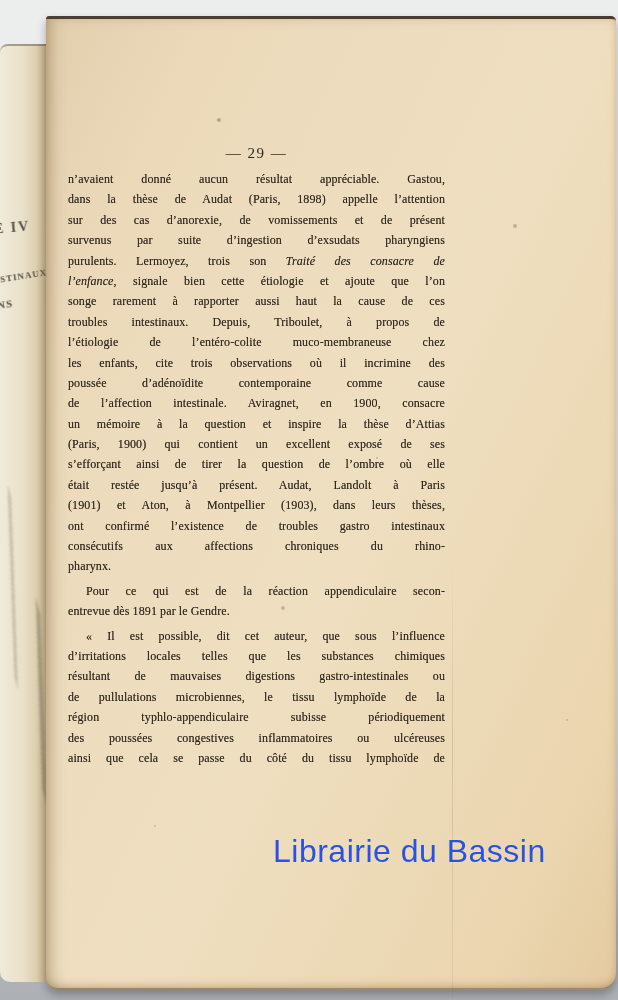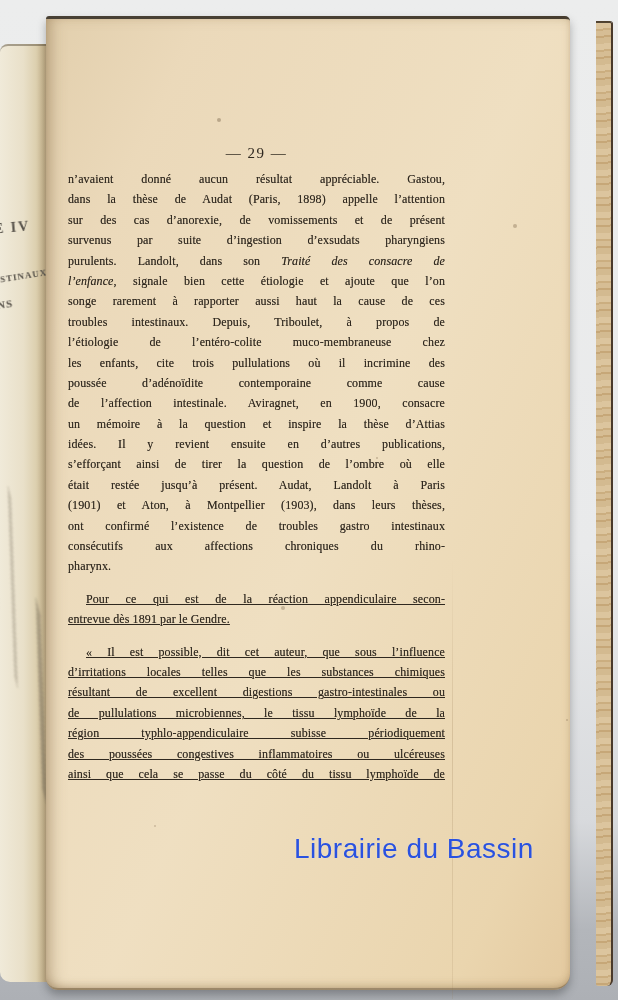--- a/index.html
+++ b/index.html
@@ -63,21 +63,21 @@
         #dcc59e 0 6px, #cbae80 6px 8px, #d6bd94 8px 13px, #c6a778 13px 15px, #d3ba90 15px 21px);
     border-top: 2px solid rgba(50, 40, 28, 0.8);
     border-right: 2px solid #49392a;
     border-radius: 0 3px 6px 2px;
   }
 
   
   .main-page {
     position: absolute;
     left: 46px; top: 16px;
-    width: 524px; height: 969px;
+    width: 570px; height: 969px;
     background: linear-gradient(115deg, #e2cfad 0%, #ebd9ba 16%, #efdfc1 52%, #ead5ae 88%, #e4caa0 100%);
     border-top: 3px solid rgba(44, 37, 28, 0.85);
     border-bottom: 2px solid rgba(104, 82, 52, 0.6);
     border-radius: 3px 5px 16px 12px;
     box-shadow:
       inset 10px 0 16px -7px rgba(118, 90, 52, 0.5),
       inset -4px 0 9px -5px rgba(150, 112, 62, 0.35),
       inset 0 -6px 10px -6px rgba(120, 92, 56, 0.35),
       0 5px 8px rgba(40, 42, 46, 0.35);
   }
@@ -116,37 +116,37 @@
     position: absolute;
     left: 22px; top: 150px;
     width: 377px;
     color: #2f281f;
     font-size: 12px;
     line-height: 20.4px;
     letter-spacing: 0.1px;
     text-shadow: 0 0 0.4px rgba(47, 40, 31, 0.55);
     text-rendering: optimizeLegibility;
   }
-  .para:not(:first-child) { margin-top: 12px; text-decoration: underline; }
+  .para:not(:first-child) { margin-top: 4px; }
   .line {
     height: 20.4px;
     overflow: hidden;
     text-align: justify;
     text-align-last: justify;
   }
   .line.no-just { text-align: right; text-align-last: left; }
   .line.indent { text-indent: 18px; }
   .it { font-style: italic; }
 
   
   .watermark {
     position: absolute;
-    left: 294px; top: 833px;
+    left: 273px; top: 833px;
     font-family: "Liberation Sans", "DejaVu Sans", sans-serif;
-    font-size: 28px;
+    font-size: 32px;
     font-weight: normal;
     letter-spacing: 0.5px;
     white-space: nowrap;
     text-shadow: 0 0 2px rgba(245, 240, 225, 0.45);
   }
 </style>
 </head>
 <body>
 
 <div class="photo">
@@ -163,45 +163,45 @@
   <div class="main-page">
     <div class="crease"></div>
     <div class="specks"></div>
     <div class="page-number">— 29 —</div>
     <div class="text-column">
         <div class="para">
           <div class="line">n’avaient donné aucun résultat appréciable. Gastou,</div>
           <div class="line">dans la thèse de Audat (Paris, 1898) appelle l’attention</div>
           <div class="line">sur des cas d’anorexie, de vomissements et de présent</div>
           <div class="line">survenus par suite d’ingestion d’exsudats pharyngiens</div>
-          <div class="line"><span>purulents. Landolt, dans son </span><span class="it">Traité des consacre de</span></div>
+          <div class="line"><span>purulents. Lermoyez, trois son </span><span class="it">Traité des consacre de</span></div>
           <div class="line"><span class="it">l’enfance</span><span>, signale bien cette étiologie et ajoute que l’on</span></div>
           <div class="line">songe rarement à rapporter aussi haut la cause de ces</div>
           <div class="line">troubles intestinaux. Depuis, Triboulet, à propos de</div>
           <div class="line">l’étiologie de l’entéro-colite muco-membraneuse chez</div>
-          <div class="line">les enfants, cite trois pullulations où il incrimine des</div>
+          <div class="line">les enfants, cite trois observations où il incrimine des</div>
           <div class="line">poussée d’adénoïdite contemporaine comme cause</div>
           <div class="line">de l’affection intestinale. Aviragnet, en 1900, consacre</div>
           <div class="line">un mémoire à la question et inspire la thèse d’Attias</div>
-          <div class="line">idées. Il y revient ensuite en d’autres publications,</div>
+          <div class="line">(Paris, 1900) qui contient un excellent exposé de ses</div>
           <div class="line">s’efforçant ainsi de tirer la question de l’ombre où elle</div>
           <div class="line">était restée jusqu’à présent. Audat, Landolt à Paris</div>
           <div class="line">(1901) et Aton, à Montpellier (1903), dans leurs thèses,</div>
           <div class="line">ont confirmé l’existence de troubles gastro intestinaux</div>
           <div class="line">consécutifs aux affections chroniques du rhino-</div>
           <div class="line no-just">pharynx.</div>
         </div>
         <div class="para">
           <div class="line indent">Pour ce qui est de la réaction appendiculaire secon-</div>
           <div class="line no-just">entrevue dès 1891 par le Gendre.</div>
         </div>
         <div class="para">
           <div class="line indent">« Il est possible, dit cet auteur, que sous l’influence</div>
           <div class="line">d’irritations locales telles que les substances chimiques</div>
-          <div class="line">résultant de excellent digestions gastro-intestinales ou</div>
+          <div class="line">résultant de mauvaises digestions gastro-intestinales ou</div>
           <div class="line">de pullulations microbiennes, le tissu lymphoïde de la</div>
           <div class="line">région typhlo-appendiculaire subisse périodiquement</div>
           <div class="line">des poussées congestives inflammatoires ou ulcéreuses</div>
           <div class="line">ainsi que cela se passe du côté du tissu lymphoïde de</div>
         </div>
       </div>
   </div>
 
   <div class="watermark" style="color: rgb(42, 82, 224);">Librairie du Bassin</div>
 

